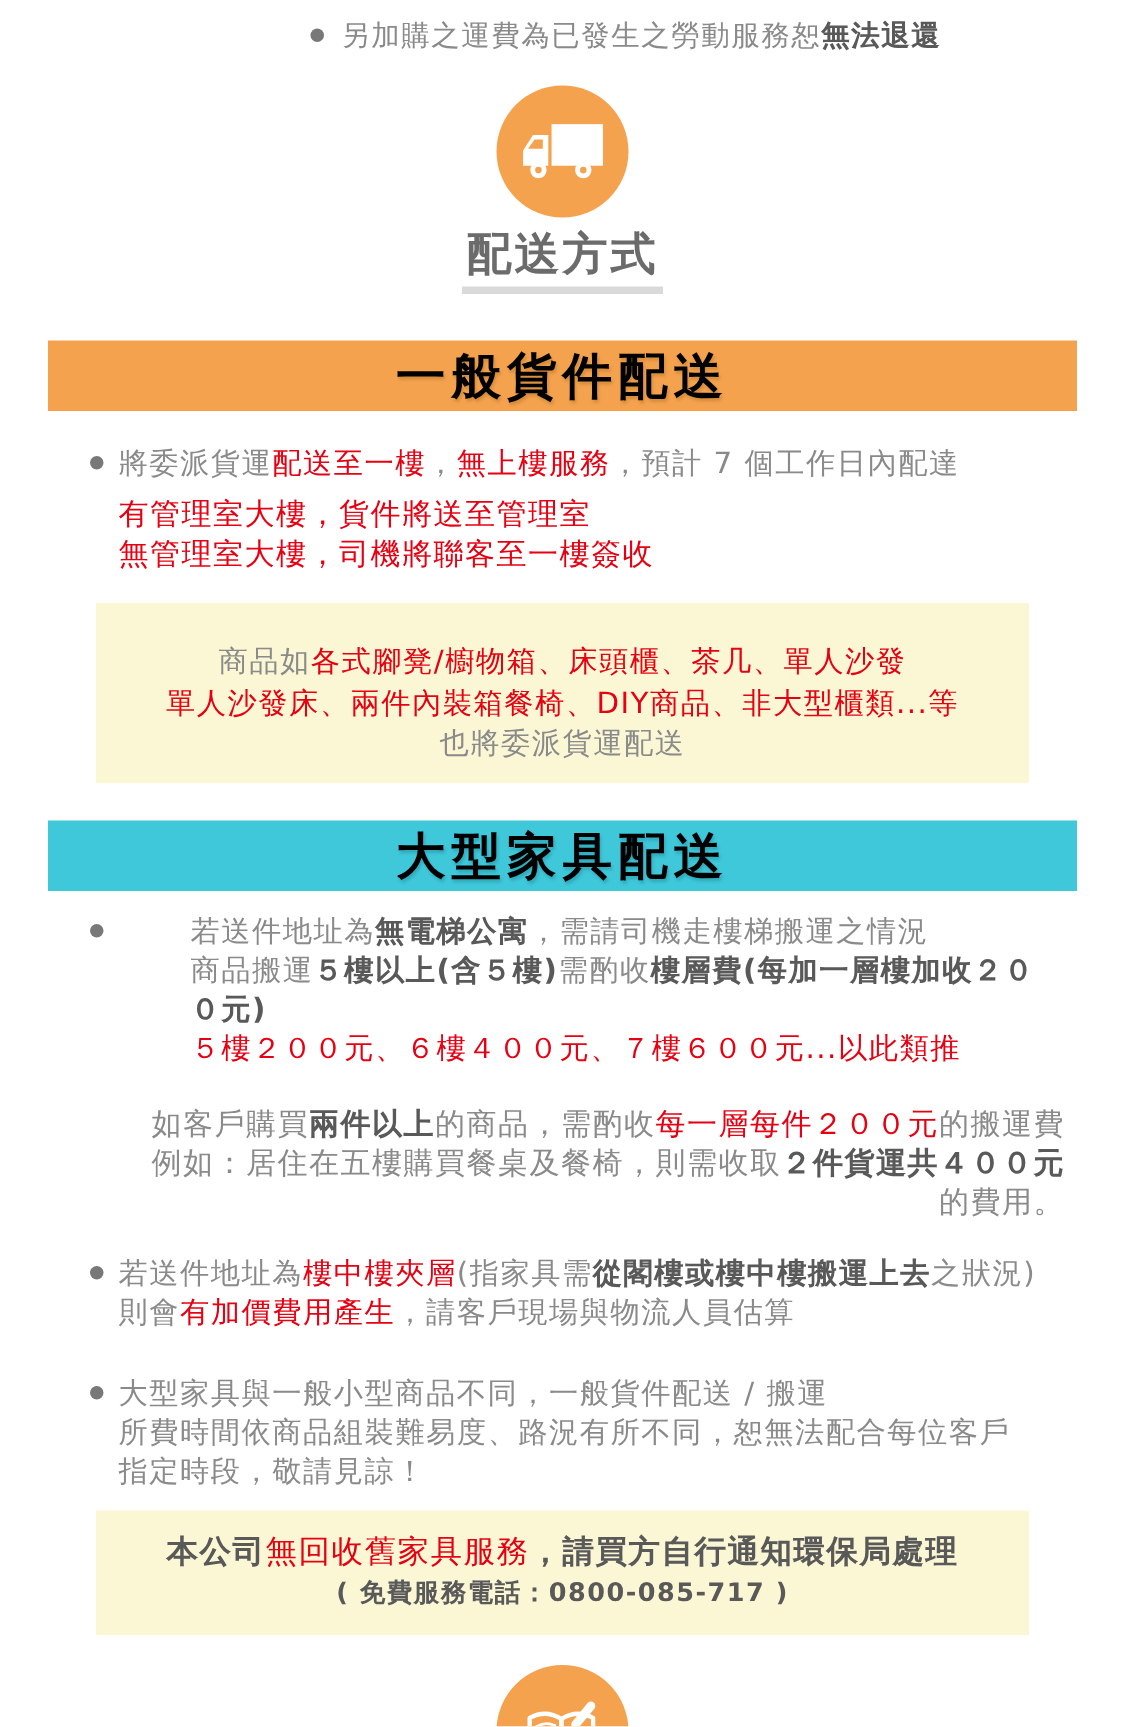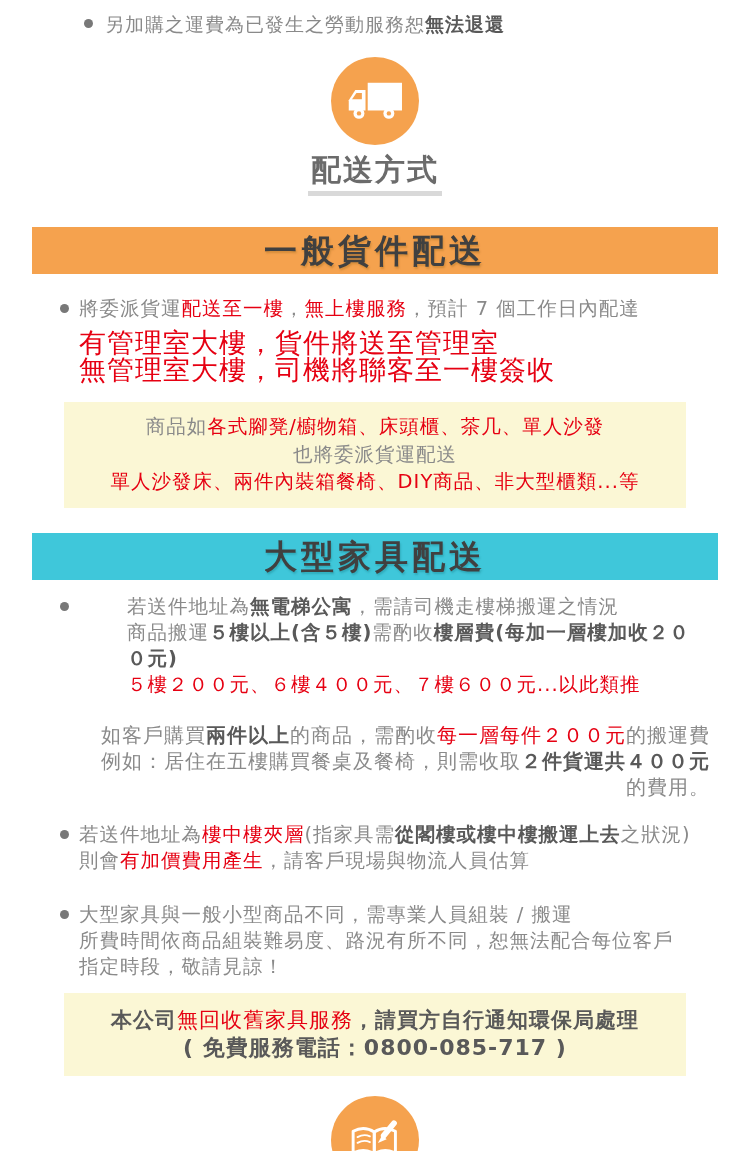--- a/index.html
+++ b/index.html
@@ -16,21 +16,21 @@
   .run-g  {color:var(--gray);font-weight:normal;}
   .run-gb {color:var(--grayDark);font-weight:bold;}
   .run-r  {color:var(--red);font-weight:normal;}
 
   
   .top-note{
     padding-top:11px;
     margin-left:84px;
     font-size:19px;
     line-height:26px;
-    display:flex;align-items:flex-start;
+    display:flex;align-items:flex-start;justify-content:center;
   }
   .bullet-dot{
     flex:0 0 auto;
     width:9px;height:9px;border-radius:50%;
     background:#787878;
     margin:8px 12px 0 0;
   }
   
   .section-header{text-align:center;}
   .icon-circle{
@@ -54,70 +54,70 @@
     margin:4px auto 0;
   }
   .u-134{width:134px;}
 
   
   .banner{
     margin:31px 32px 0;
     height:47px;
     line-height:47px;
     text-align:center;
-    color:#404040;
+    color:#000000;
     font-size:33px;
     font-weight:bold;
     letter-spacing:4px;
     text-shadow:1px 2px 2px rgba(120,80,0,0.25);
   }
   .banner.orange{background:var(--orange);}
   .banner.cyan{margin-top:25px;background:var(--cyan);text-shadow:1px 2px 2px rgba(0,90,100,0.25);}
 
   
   .bullet-row{
     display:flex;align-items:flex-start;
     margin:22px 40px 0 60px;
     font-size:19.5px;
     line-height:26px;
   }
   .bullet-row .bullet-dot{margin:8px 10px 0 0;}
   .bullet-body{flex:1;}
   .line{display:block;}
   .red-note{
     margin:7px 40px 0 79px;
-    font-size:27px;
+    font-size:20px;
     line-height:27px;
     font-weight:bold;
   }
   .yellow-box{
     margin:19px 64px 0;
     background:var(--yellowBg);
     text-align:center;
-    padding:11px 6px 12px;
+    padding:25px 6px 12px;
     font-size:19.5px;
     line-height:27.5px;
   }
   .sec2-block{margin-top:14px;gap:48px;}
   .sec2-para{
     margin:24px 40px 0 79px;
     font-size:20px;
     line-height:26px;
     text-align:right;
   }
   .indent{display:block;padding-left:49px;}
   .mt20{margin-top:22px;}
   .mt26{margin-top:28px;}
   .ybox2{
     margin-top:13px;
     padding:13px 24px 14px;
     line-height:28px;
   }
   .ybox2 .big{font-size:21px;}
-  .ybox2 .small{font-size:22px;}
+  .ybox2 .small{font-size:17px;}
 </style>
 </head>
 <body>
 
 <div class="page">
 
   <div class="top-note">
     <span class="bullet-dot"></span>
     <span><span class="run-g">另加購之運費為已發生之勞動服務恕</span><span class="run-gb">無法退還</span></span>
   </div>
@@ -145,22 +145,22 @@
     <span class="bullet-body"><span class="run-g">將委派貨運</span><span class="run-r">配送至一樓</span><span class="run-g">，</span><span class="run-r">無上樓服務</span><span class="run-g">，預計 7 個工作日內配達</span></span>
   </div>
 
   <div class="red-note">
     <span class="line run-r">有管理室大樓，貨件將送至管理室</span>
     <span class="line run-r">無管理室大樓，司機將聯客至一樓簽收</span>
   </div>
 
   <div class="yellow-box">
     <span class="line"><span class="run-g">商品如</span><span class="run-r">各式腳凳/櫥物箱、床頭櫃、茶几、單人沙發</span></span>
+    <span class="line"><span class="run-r">單人沙發床、兩件內裝箱餐椅、DIY商品、非大型櫃類...等</span></span>
     <span class="line"><span class="run-g">也將委派貨運配送</span></span>
-    <span class="line"><span class="run-r">單人沙發床、兩件內裝箱餐椅、DIY商品、非大型櫃類...等</span></span>
   </div>
 
   <div class="banner cyan">大型家具配送</div>
 
   <div class="bullet-row sec2-block">
     <span class="bullet-dot"></span>
     <span class="bullet-body">
       <span class="line"><span class="run-g">若送件地址為</span><span class="run-gb">無電梯公寓</span><span class="run-g">，需請司機走樓梯搬運之情況</span></span>
       <span class="line"><span class="run-g">商品搬運</span><span class="run-gb">５樓以上(含５樓)</span><span class="run-g">需酌收</span><span class="run-gb">樓層費(每加一層樓加收２００元)</span></span>
       <span class="line"><span class="run-r">５樓２００元、６樓４００元、７樓６００元...以此類推</span></span>
@@ -177,21 +177,21 @@
     <span class="bullet-dot"></span>
     <span class="bullet-body">
       <span class="line"><span class="run-g">若送件地址為</span><span class="run-r">樓中樓夾層</span><span class="run-g">(指家具需</span><span class="run-gb">從閣樓或樓中樓搬運上去</span><span class="run-g">之狀況)</span></span>
       <span class="line"><span class="run-g">則會</span><span class="run-r">有加價費用產生</span><span class="run-g">，請客戶現場與物流人員估算</span></span>
     </span>
   </div>
 
   <div class="bullet-row mt26">
     <span class="bullet-dot"></span>
     <span class="bullet-body">
-      <span class="line"><span class="run-g">大型家具與一般小型商品不同，需專業人員組裝 / 搬運</span></span>
+      <span class="line"><span class="run-g">大型家具與一般小型商品不同，一般貨件配送 / 搬運</span></span>
       <span class="line"><span class="run-g">所費時間依商品組裝難易度、路況有所不同，恕無法配合每位客戶</span></span>
       <span class="line"><span class="run-g">指定時段，敬請見諒！</span></span>
     </span>
   </div>
 
   <div class="yellow-box ybox2">
     <span class="line big"><span class="run-gb">本公司</span><span class="run-r">無回收舊家具服務</span><span class="run-gb">，請買方自行通知環保局處理</span></span>
     <span class="line small"><span class="run-gb">( 免費服務電話：0800-085-717 )</span></span>
   </div>
 

